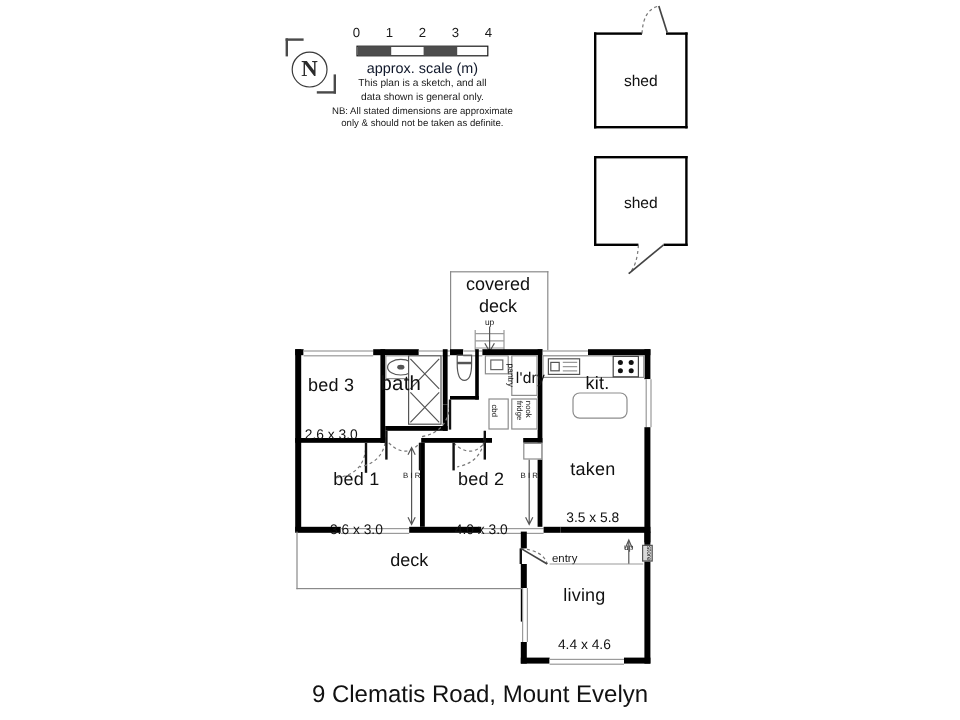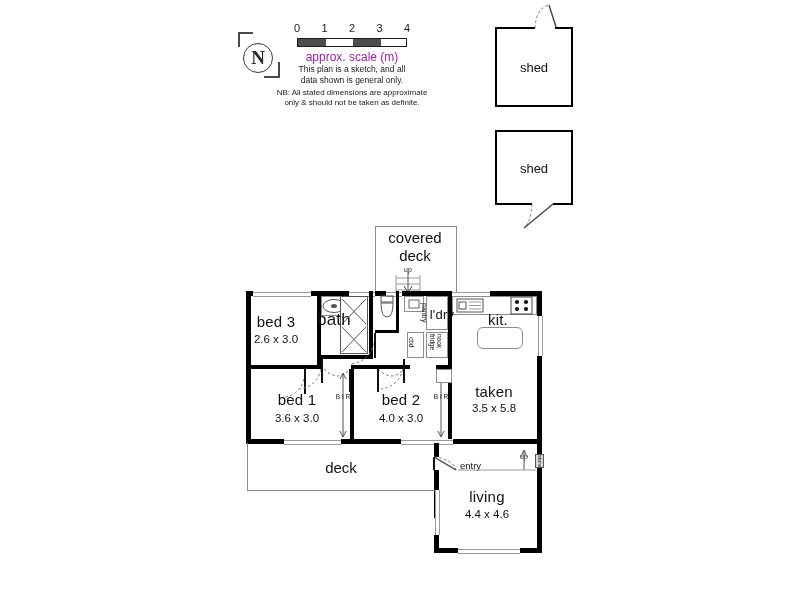--- a/index.html
+++ b/index.html
@@ -5,21 +5,21 @@
   html,body{margin:0;padding:0;background:#ffffff;}
   body{width:800px;height:600px;overflow:hidden;
        font-family:"Liberation Sans","DejaVu Sans",sans-serif;color:#111;}
   #stage{position:relative;width:800px;height:600px;}
 
   
   .scalebar{position:absolute;left:297px;top:38px;width:110px;height:9px;
             border:1px solid #1a1a1a;box-sizing:border-box;background:#fff;}
   .seg{position:absolute;top:0;height:100%;background:#4d4d4d;}
   .tick{position:absolute;font-size:11px;color:#1a1a1a;transform:translateX(-50%);top:22px;}
-  .caption{position:absolute;font-size:12px;color:#a21caf;text-align:center;
+  .caption{position:absolute;font-size:12px;color:#0f172a;text-align:center;
            transform:translateX(-50%);}
   .smallnote{position:absolute;font-size:8.5px;color:#1a1a1a;text-align:center;
              line-height:11px;transform:translateX(-50%);}
   .nbnote{position:absolute;font-size:8px;color:#1a1a1a;
           line-height:10.5px;transform:translateX(-50%);}
 
   
   .compass-circle{position:absolute;left:243px;top:43px;width:30px;height:30px;
       border:1.3px solid #3a3a3a;border-radius:50%;box-sizing:border-box;background:#fff;}
   .compass-n{position:absolute;left:243px;top:43px;width:30px;height:30px;
@@ -37,21 +37,21 @@
   .fixlt{position:absolute;border:1px solid #8d8d8d;box-sizing:border-box;background:#fff;}
 
   
   .win{position:absolute;background:#fff;border-top:1px solid #9a9a9a;border-bottom:1px solid #9a9a9a;}
   .winv{position:absolute;background:#fff;border-left:1px solid #9a9a9a;border-right:1px solid #9a9a9a;}
 
   
   .roomname{position:absolute;font-size:15px;color:#111;text-align:center;
             transform:translateX(-50%);letter-spacing:.2px;}
   .roomdim{position:absolute;font-size:11.5px;color:#111;text-align:right;
-           transform:translateX(-50%);}
+           transform:translateX(-50%);margin-top:24px;}
   .tiny{position:absolute;font-size:7px;color:#111;text-align:center;
         transform:translateX(-50%);}
   .tinyv{position:absolute;font-size:6.5px;color:#111;
          transform-origin:center;white-space:nowrap;}
   .bir{position:absolute;font-size:6.5px;color:#111;text-align:center;line-height:8px;
        transform:translateX(-50%);}
   .shedlbl{position:absolute;font-size:13px;color:#111;text-align:center;
            transform:translateX(-50%);}
   .deckname{position:absolute;font-size:15px;color:#111;text-align:center;transform:translateX(-50%);}
   .cdname{position:absolute;font-size:15px;color:#111;text-align:center;transform:translateX(-50%);
@@ -315,14 +315,15 @@
       <path class="arrow" d="M521,457 L524,450 L527,457" fill="#555"></path>
       <path class="thinline" d="M458,470 L536,470"></path>
     </svg>
 
     <div class="fixlt" style="left:535px;top:454px;width:9px;height:14px;background:#d9d9d9;border-color:#555;"></div>
     <div class="tinyv" style="left:543px;top:455px;transform:rotate(90deg);transform-origin:left top;font-size:5.5px;">store</div>
 
     <div class="fixlt" style="left:436px;top:369px;width:16px;height:14px;"></div>
   </div>
 
+  <div class="title">9 Clematis Road, Mount Evelyn</div>
 
 </div>
 
 </body></html>

